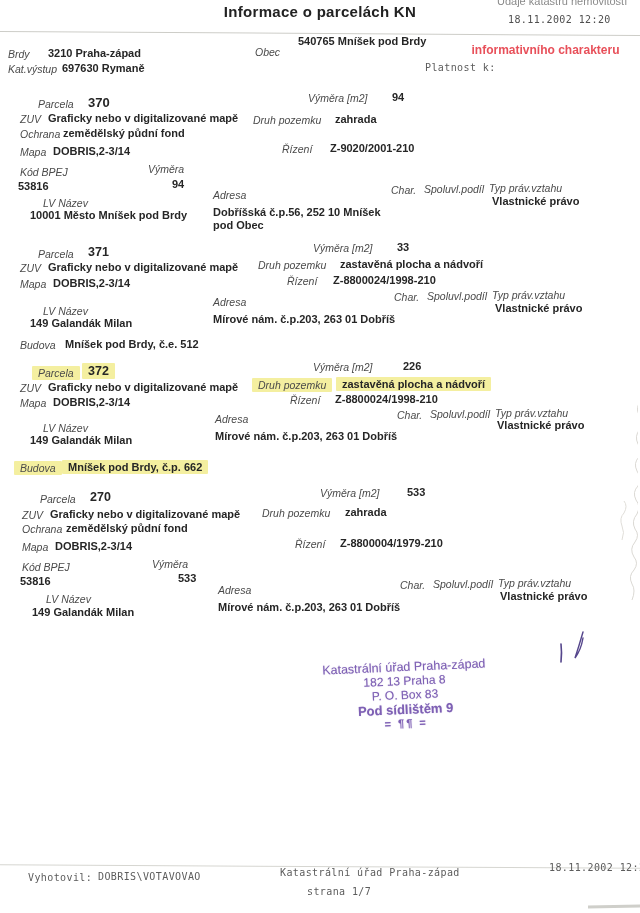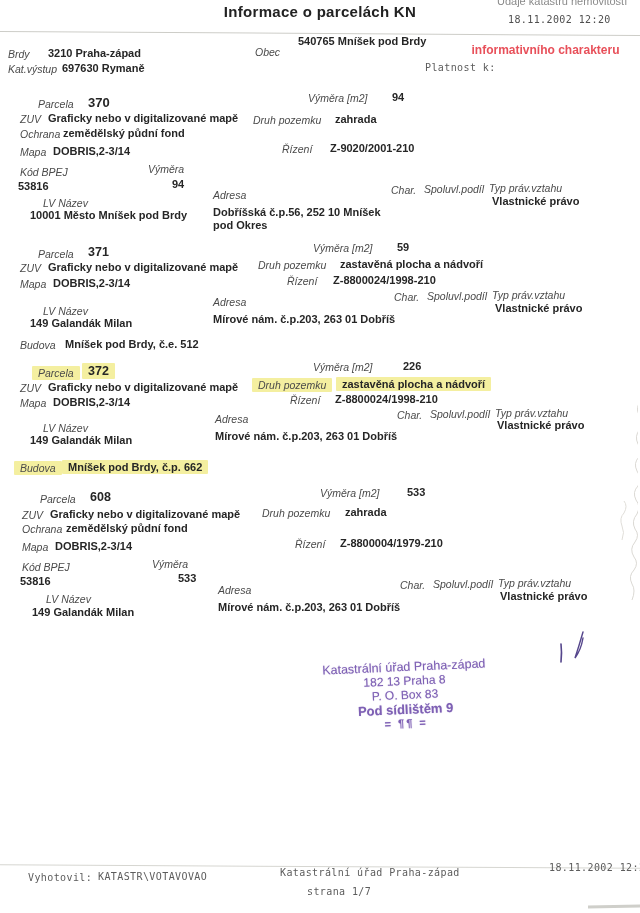--- a/index.html
+++ b/index.html
@@ -79,28 +79,28 @@
     <span class="v" style="left:18px; top:180px;">53816</span>
     <span class="v" style="left:172px; top:178px;">94</span>
     <span class="l" style="left:213px; top:189px;">Adresa</span>
     <span class="l" style="left:391px; top:184px;">Char.</span>
     <span class="l" style="left:424px; top:183px;">Spoluvl.podíl</span>
     <span class="l" style="left:489px; top:182px;">Typ práv.vztahu</span>
     <span class="l" style="left:43px; top:197px;">LV Název</span>
     <span class="v" style="left:492px; top:195px;">Vlastnické právo</span>
     <span class="v" style="left:30px; top:209px;">10001 Město Mníšek pod Brdy</span>
     <span class="v" style="left:213px; top:206px;">Dobříšská č.p.56, 252 10 Mníšek</span>
-    <span class="v" style="left:213px; top:219px;">pod Okres</span>
+    <span class="v" style="left:213px; top:219px;">pod Obec</span>
   </div>
 
   <div>
     <span class="l" style="left:38px; top:248px;">Parcela</span>
     <span class="v" style="left:88px; top:245px; font-size:12.5px;">371</span>
     <span class="l" style="left:313px; top:242px;">Výměra [m2]</span>
-    <span class="v" style="left:397px; top:241px;">59</span>
+    <span class="v" style="left:397px; top:241px;">33</span>
     <span class="l" style="left:20px; top:262px;">ZUV</span>
     <span class="v" style="left:48px; top:261px;">Graficky nebo v digitalizované mapě</span>
     <span class="l" style="left:258px; top:259px;">Druh pozemku</span>
     <span class="v" style="left:340px; top:258px;">zastavěná plocha a nádvoří</span>
     <span class="l" style="left:20px; top:278px;">Mapa</span>
     <span class="v" style="left:53px; top:277px;">DOBRIS,2-3/14</span>
     <span class="l" style="left:287px; top:275px;">Řízení</span>
     <span class="v" style="left:333px; top:274px;">Z-8800024/1998-210</span>
     <span class="l" style="left:213px; top:296px;">Adresa</span>
     <span class="l" style="left:394px; top:291px;">Char.</span>
@@ -136,21 +136,21 @@
     <span class="v" style="left:30px; top:434px;">149 Galandák Milan</span>
     <span class="v" style="left:215px; top:430px;">Mírové nám. č.p.203, 263 01 Dobříš</span>
     <span class="l hl" style="left:20px; top:462px;">Budova</span>
     <span class="v hl" style="left:68px; top:461px;">Mníšek pod Brdy, č.p. 662</span>
   </div>
 
   <div>
     <span class="l" style="left:320px; top:487px;">Výměra [m2]</span>
     <span class="v" style="left:407px; top:486px;">533</span>
     <span class="l" style="left:40px; top:493px;">Parcela</span>
-    <span class="v" style="left:90px; top:490px; font-size:12.5px;">608</span>
+    <span class="v" style="left:90px; top:490px; font-size:12.5px;">270</span>
     <span class="l" style="left:22px; top:509px;">ZUV</span>
     <span class="v" style="left:50px; top:508px;">Graficky nebo v digitalizované mapě</span>
     <span class="l" style="left:262px; top:507px;">Druh pozemku</span>
     <span class="v" style="left:345px; top:506px;">zahrada</span>
     <span class="l" style="left:22px; top:523px;">Ochrana</span>
     <span class="v" style="left:66px; top:522px;">zemědělský půdní fond</span>
     <span class="l" style="left:22px; top:541px;">Mapa</span>
     <span class="v" style="left:55px; top:540px;">DOBRIS,2-3/14</span>
     <span class="l" style="left:295px; top:538px;">Řízení</span>
     <span class="v" style="left:340px; top:537px;">Z-8800004/1979-210</span>
@@ -182,20 +182,20 @@
     <div class="s1">Katastrální úřad Praha-západ</div>
     <div class="s2">182 13 Praha 8</div>
     <div class="s2">P. O. Box 83</div>
     <div class="s4">Pod sídlištěm 9</div>
     <div class="s5">= ¶¶ =</div>
   </div>
 
   <div>
     <div class="rule" style="top:866px; background:#d6d6d1; transform:rotate(.3deg);"></div>
     <span class="mono" style="left:28px; top:872px;">Vyhotovil:</span>
-    <span class="mono" style="left:98px; top:871px;">KATASTR\VOTAVOVAO</span>
+    <span class="mono" style="left:98px; top:871px;">DOBRIS\VOTAVOVAO</span>
     <span class="mono" style="left:280px; top:867px;">Katastrální úřad Praha-západ</span>
     <span class="mono" style="left:307px; top:886px;">strana 1/7</span>
     <span class="mono" style="left:549px; top:862px;">18.11.2002 12:20</span>
     <div class="abs" style="left:588px; top:905px; width:52px; height:3px; background:#cfcfca; transform:rotate(-1deg);"></div>
   </div>
 
 </div>
 
 </body></html>

